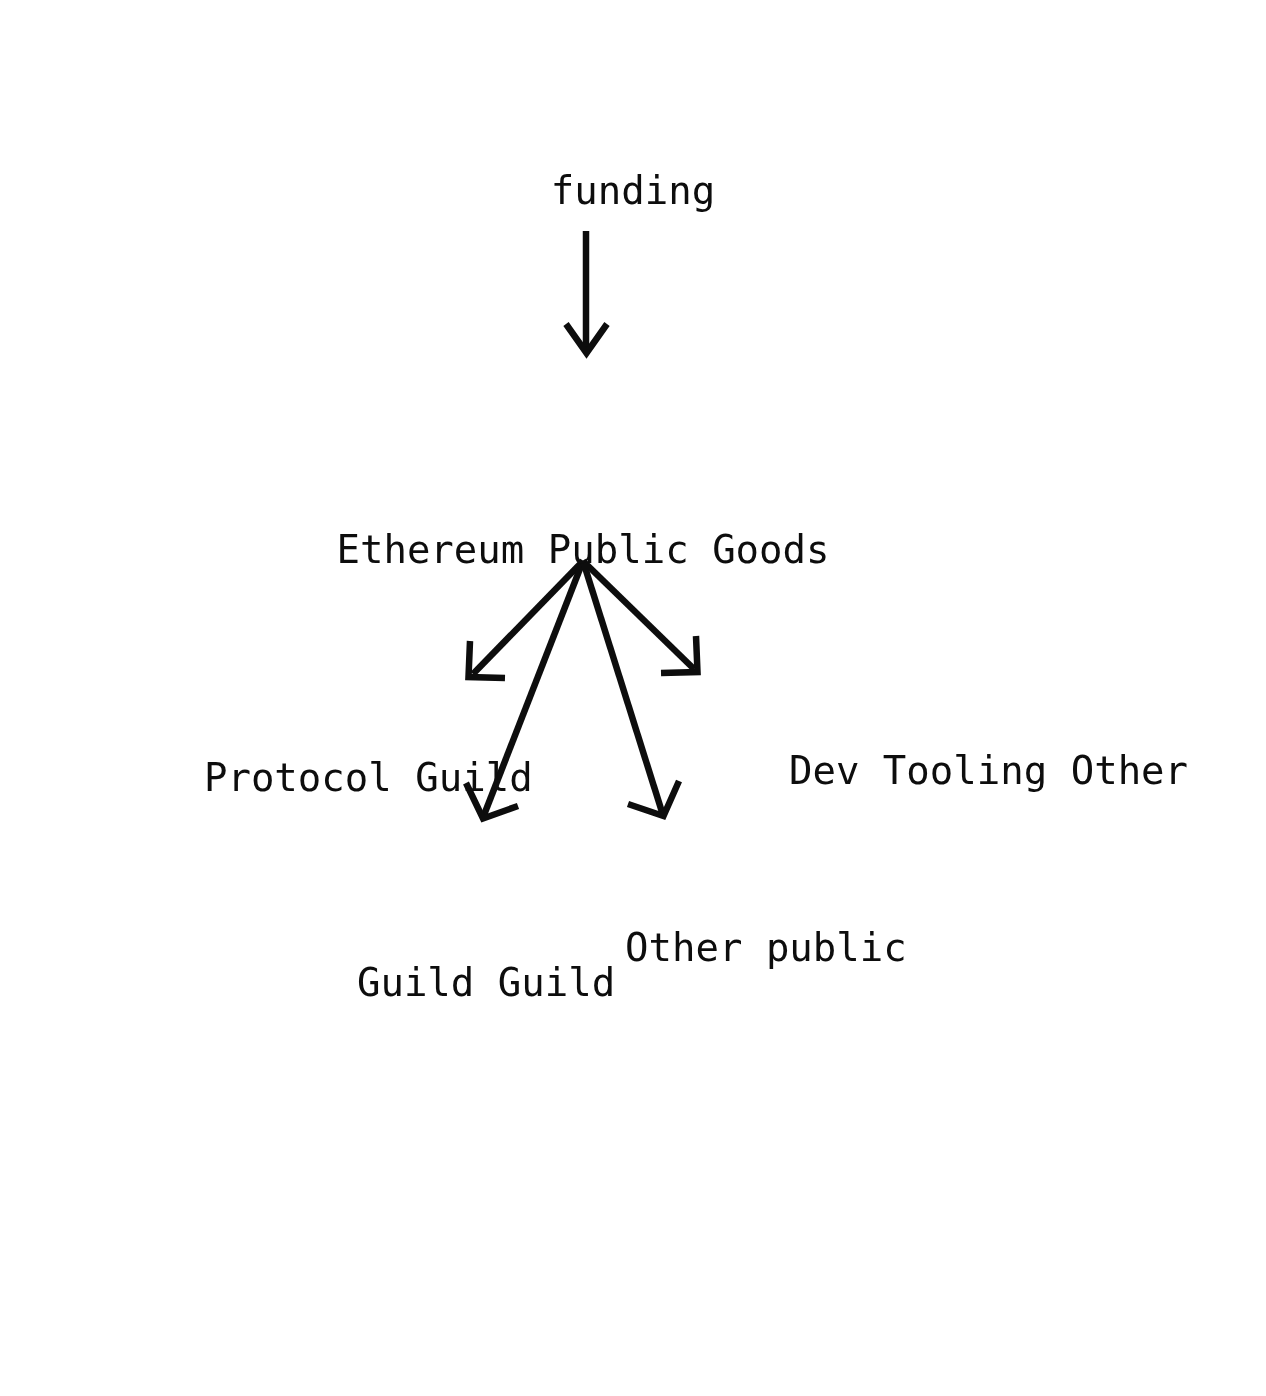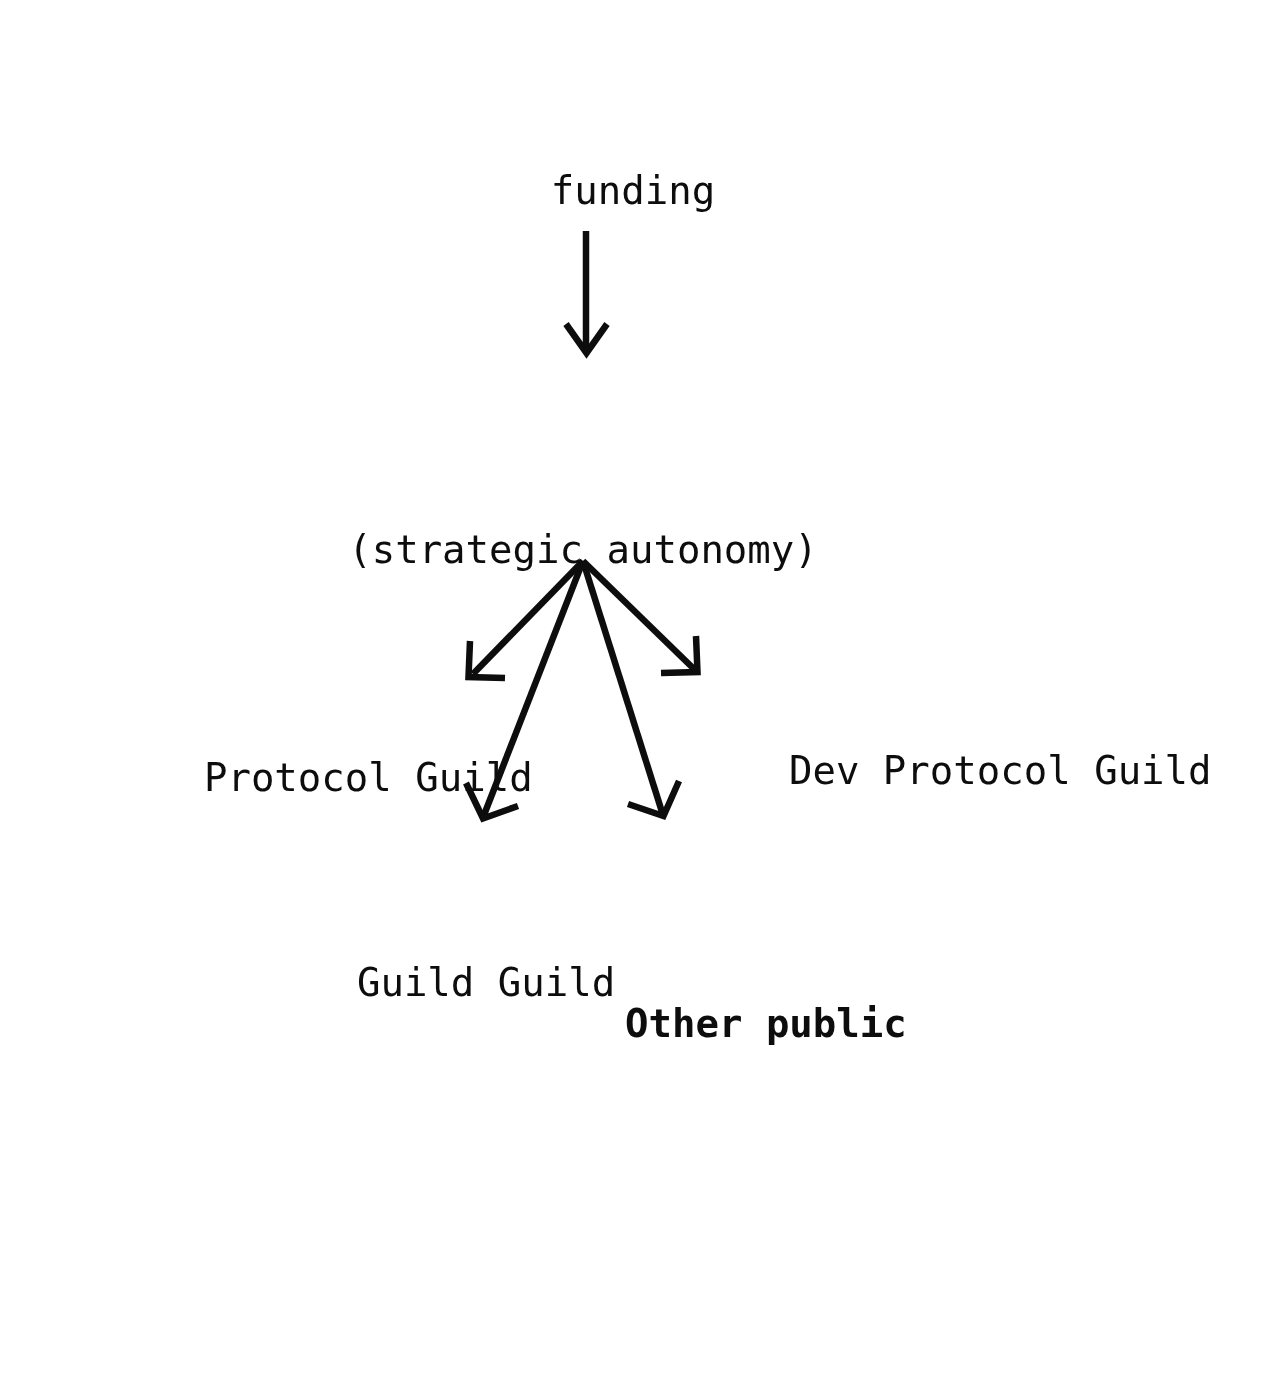--- a/index.html
+++ b/index.html
@@ -48,21 +48,21 @@
   .left-aligned {
     text-align: left;
   }
 
   
   #node-funding       { left: 0;    top: 120px;  width: 1172px; }
   #node-eth-public-goods { left: 0; top: 432px;  width: 1166px; }
   #node-protocol-guild   { left: 110px; top: 707px; }
   #node-dev-tooling-guild{ left: 695px; top: 700px; }
   #node-guild-guild      { left: 263px; top: 912px; }
-  #node-other-guilds     { left: 625px; top: 906px; font-weight: bold; }
+  #node-other-guilds     { left: 625px; top: 830px; }
   #node-tactical-autonomy{ left: 0;  top: 1063px; width: 1148px; }
 </style>
 </head>
 <body>
 
 <div id="diagram-canvas">
 
   <svg class="edge-layer" viewBox="0 0 1266 1396" width="1266" height="1396" xmlns="http://www.w3.org/2000/svg">
     <g fill="none" stroke="#0d0d0d" stroke-width="6.5" stroke-linecap="butt" stroke-linejoin="miter">
 
@@ -91,29 +91,29 @@
         <polyline points="661,673 697.5,672 696,636"></polyline>
       </g>
     </g>
   </svg>
 
   <div class="node-label centered" id="node-funding">
     <span>funding</span>
   </div>
 
   <div class="node-label centered" id="node-eth-public-goods">
-    <div>(strategic autonomy)</div>
+    <div>Ethereum Public Goods</div>
   </div>
 
   <div class="node-label left-aligned" id="node-protocol-guild">
     <span>Protocol Guild</span>
   </div>
 
   <div class="node-label left-aligned" id="node-dev-tooling-guild">
-    <span>Dev Protocol Guild</span>
+    <span>Dev Tooling Other</span>
   </div>
 
   <div class="node-label left-aligned" id="node-guild-guild">
     <span>Guild Guild</span>
   </div>
 
   <div class="node-label left-aligned" id="node-other-guilds">
     <div>Other public</div>
   </div>
 

